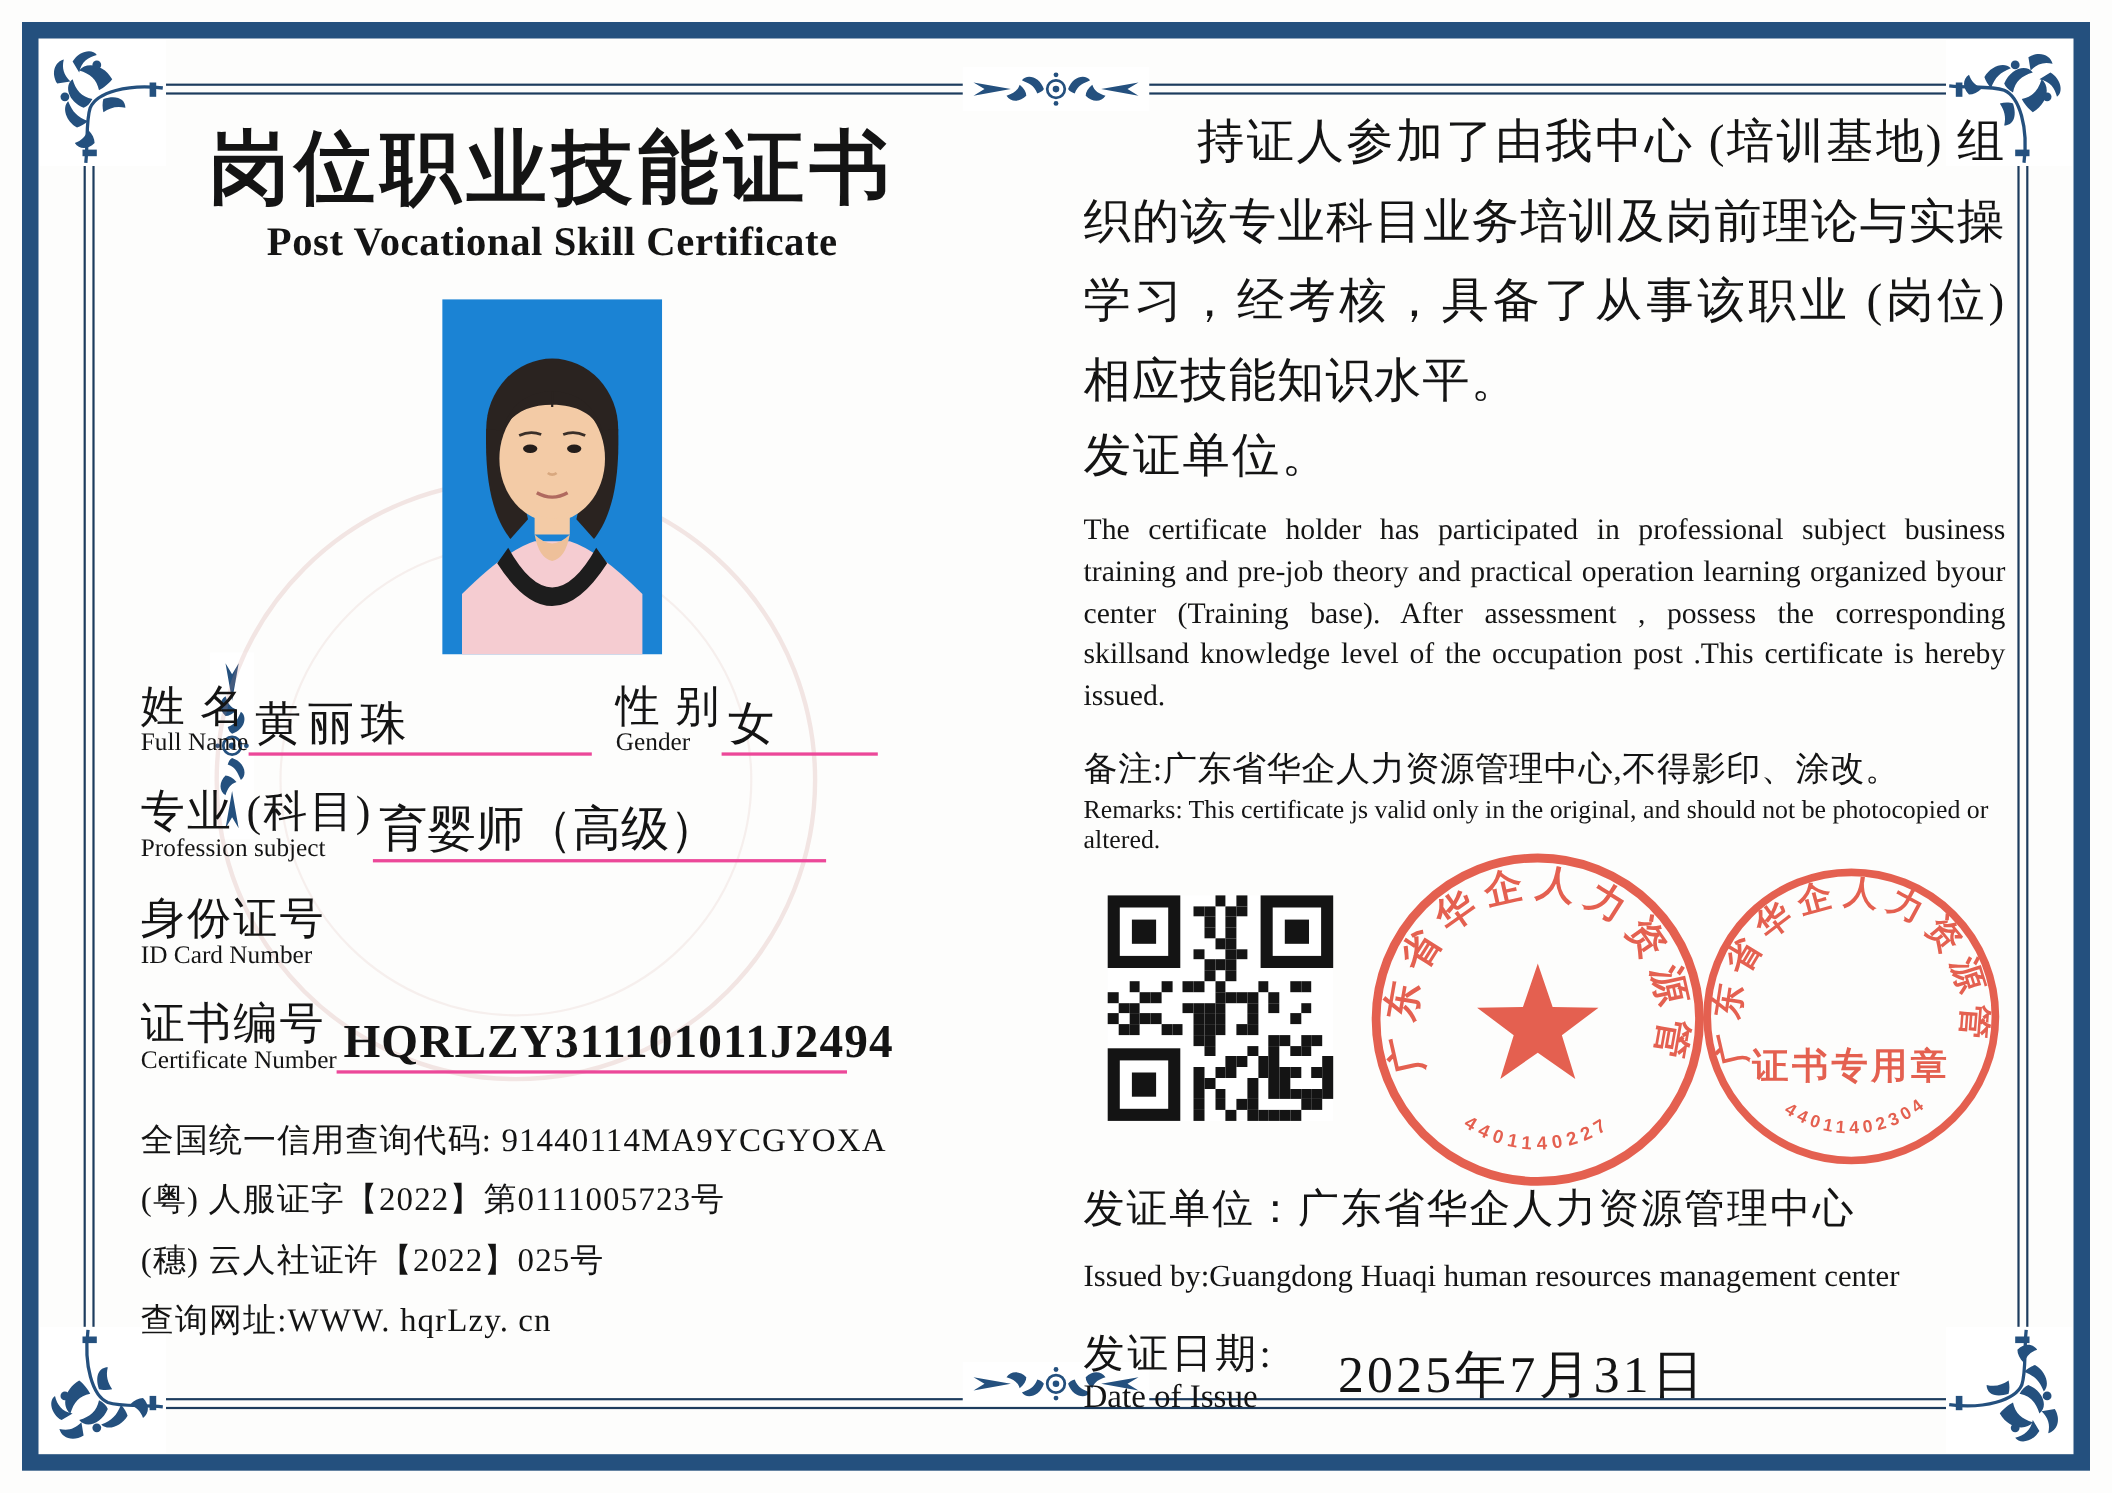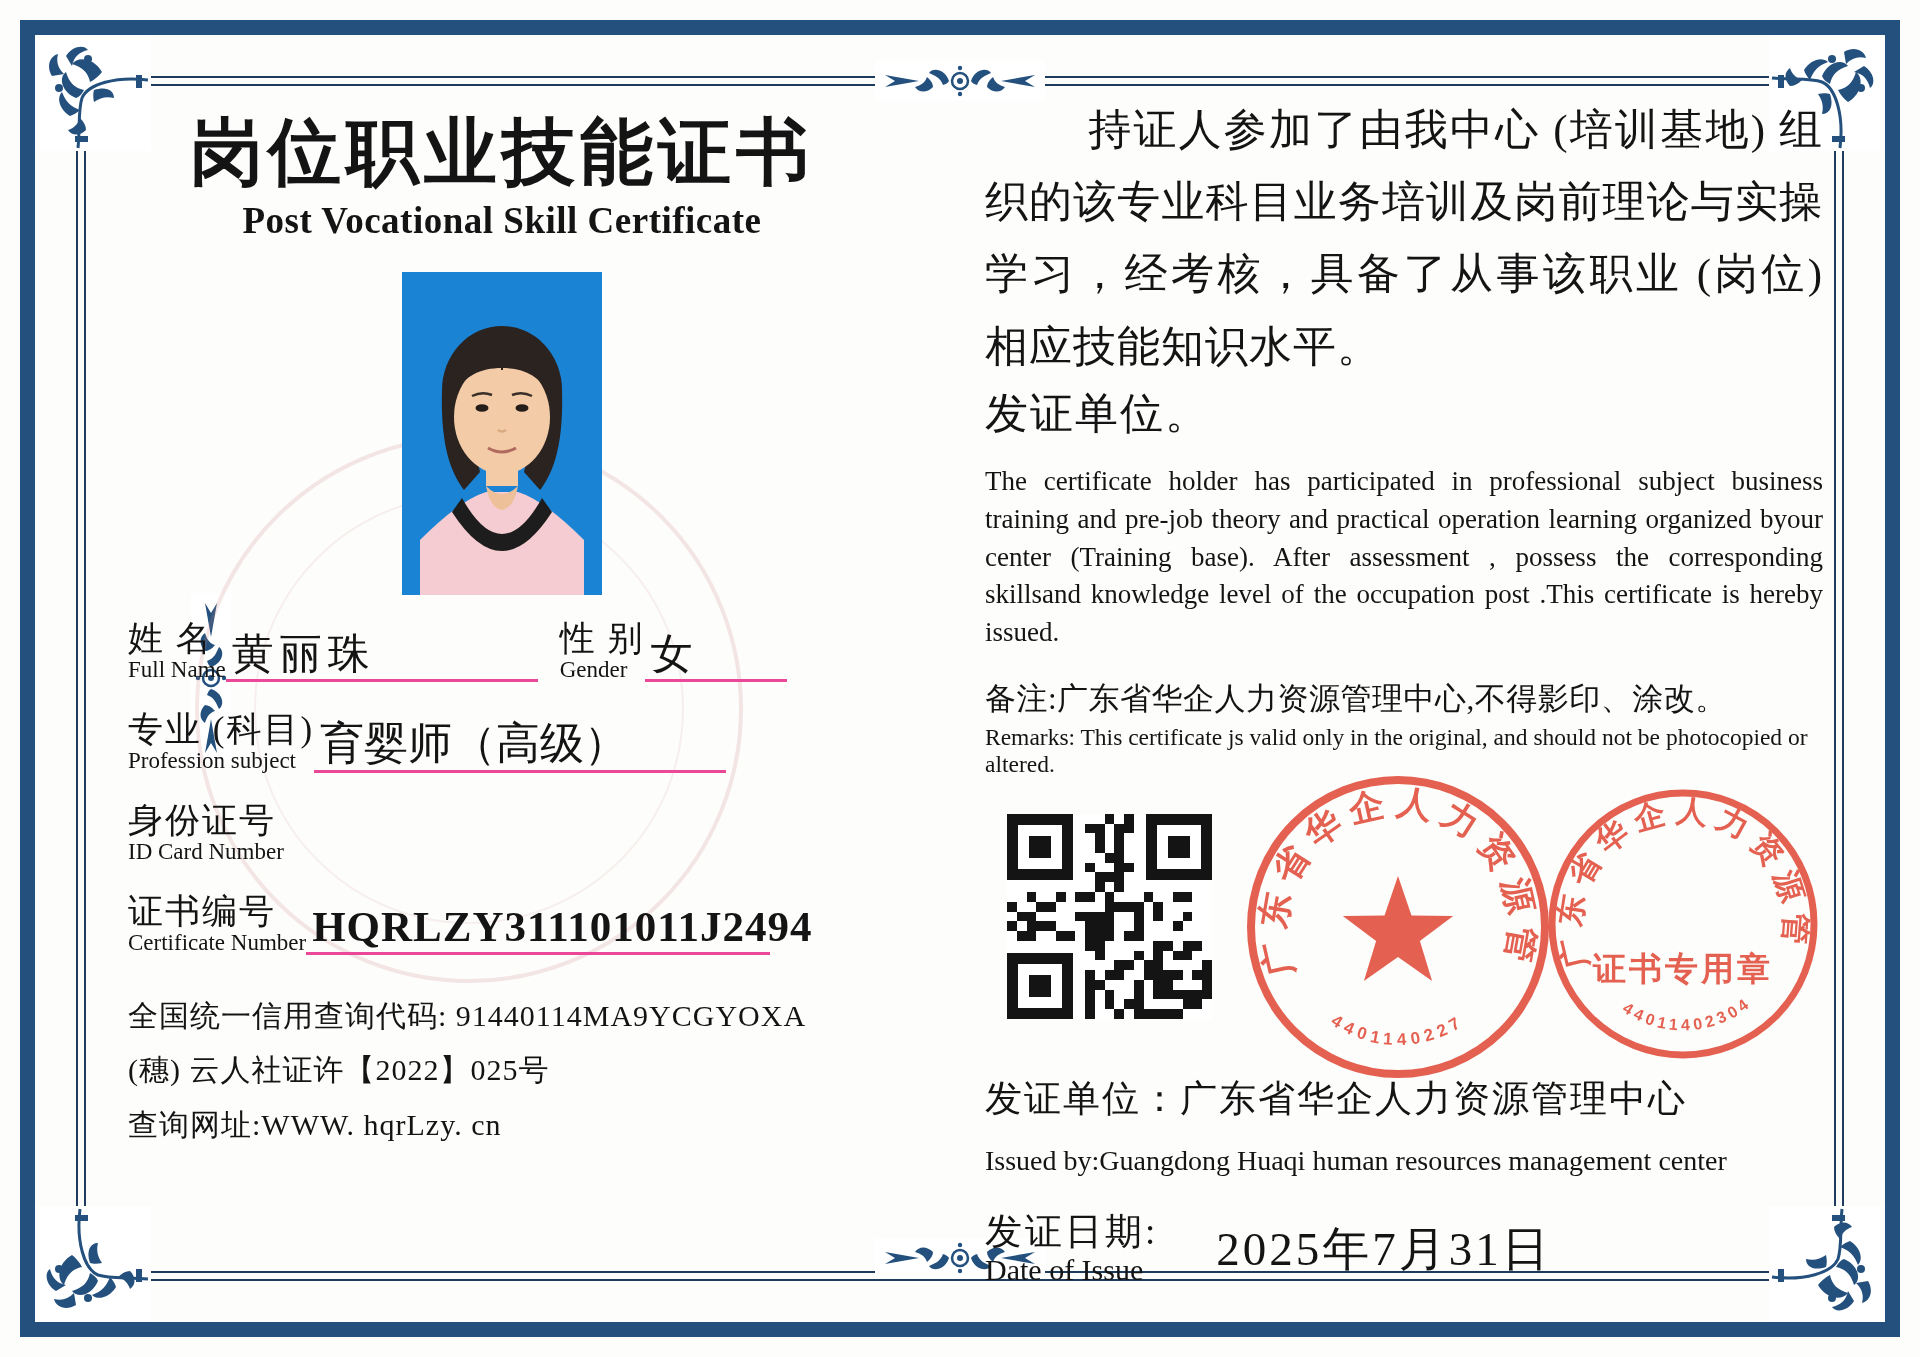--- a/index.html
+++ b/index.html
@@ -34,21 +34,21 @@
   
   .left-col{position:absolute;left:128px;top:113px;width:748px;}
   .title-cn{font-size:73px;font-weight:bold;letter-spacing:5px;text-align:center;line-height:1.1;}
   .title-en{font-size:37px;font-weight:bold;text-align:center;margin-top:6px;letter-spacing:0.5px;}
 
   .photo{display:block;margin:30px auto 0 auto;width:200px;height:323px;}
 
   .fields{margin-top:26px;}
   .field-row{display:flex;align-items:flex-end;margin-bottom:30px;}
   .flabel{flex:none;line-height:1.05;}
-  .flabel .cn{font-size:35px;letter-spacing:2px;}
+  .flabel .cn{font-size:40px;letter-spacing:2px;}
   .flabel .en{font-size:23px;}
   .fvalue{border-bottom:3px solid #ec4899;text-align:left;padding:0 6px 2px 6px;line-height:1.1;}
   .v-name{width:300px;font-size:42px;letter-spacing:6px;}
   .v-gender{width:130px;font-size:42px;}
   .v-prof{width:400px;font-size:44px;}
   .v-id{width:452px;font-size:44px;font-family:"Liberation Sans",sans-serif;font-weight:bold;letter-spacing:0px;}
   .v-cert{width:452px;font-size:43px;font-weight:bold;letter-spacing:1px;}
   .gap{width:22px;flex:none;}
 
   .registry{margin-top:34px;font-size:30px;line-height:1.82;letter-spacing:1px;}
@@ -278,20 +278,21 @@
         <div class="flabel">
           <div class="cn">证书编号</div>
           <div class="en">Certificate Number</div>
         </div>
         <div class="fvalue v-cert">HQRLZY311101011J2494</div>
       </div>
     </div>
 
     <div class="registry">
       <div>全国统一信用查询代码:  91440114MA9YCGYOXA</div>
+      <div>(粤) 人服证字【2022】第0111005723号</div>
       <div>(穗) 云人社证许【2022】025号</div>
       <div>查询网址:WWW. hqrLzy. cn</div>
     </div>
   </div>
 
   <div class="right-col">
     <div class="stmt-cn">持证人参加了由我中心 (培训基地) 组织的该专业科目业务培训及岗前理论与实操学习，经考核，具备了从事该职业 (岗位) 相应技能知识水平。</div>
     <div class="stmt-close">发证单位。</div>
     <div class="stmt-en">The certificate holder has participated in professional subject business training and pre-job theory and practical operation learning organized byour center (Training base). After assessment , possess the corresponding skillsand knowledge  level of the occupation post .This certificate is hereby issued.</div>
     <div class="remark-cn">备注:广东省华企人力资源管理中心,不得影印、涂改。</div>

